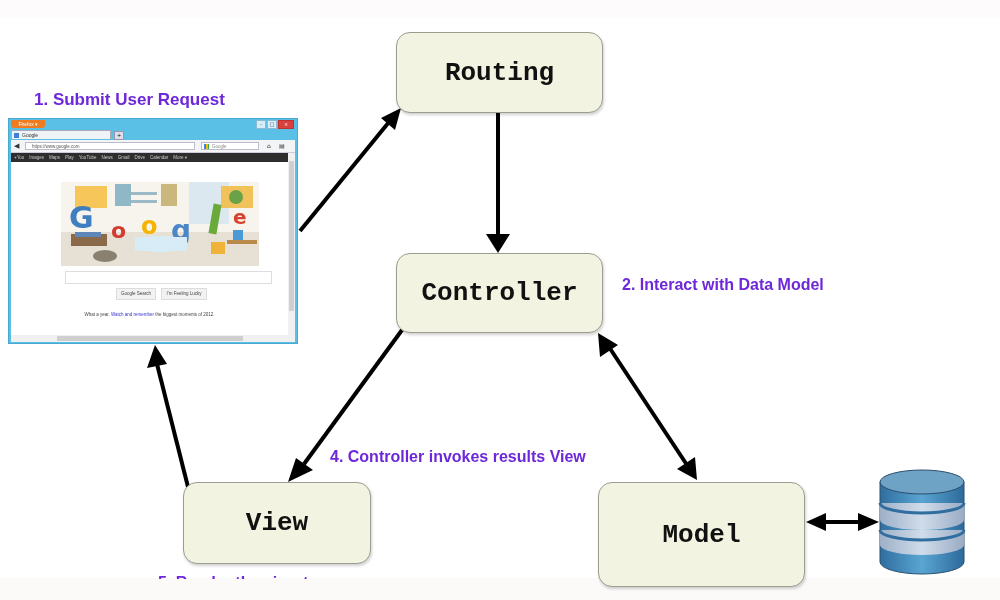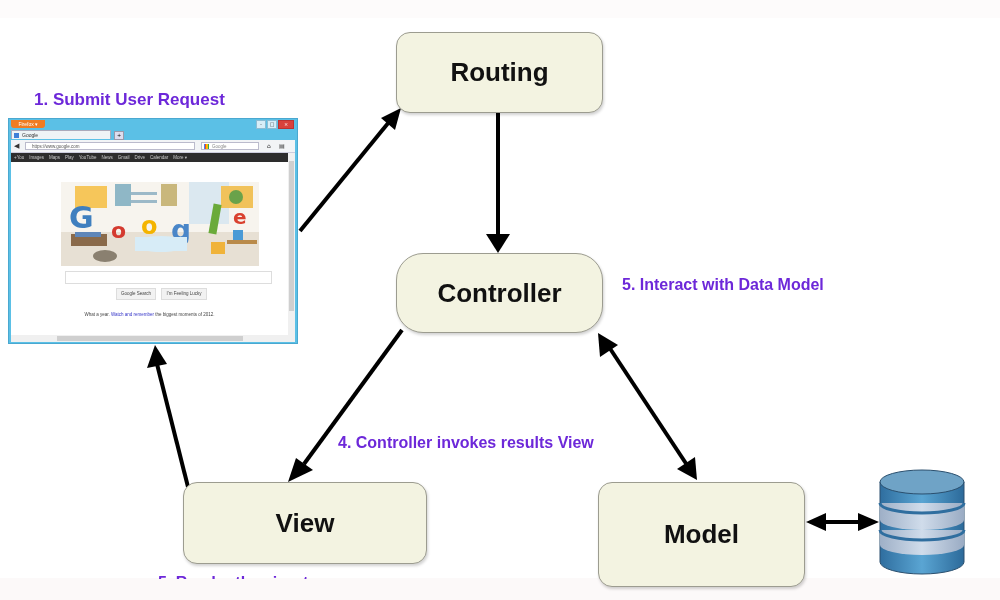--- a/index.html
+++ b/index.html
@@ -11,42 +11,42 @@
   .band-top { position: absolute; left: 0; top: 0; width: 1000px; height: 18px; background: #fdfbfb; }
   .band-bottom { position: absolute; left: 0; top: 578px; width: 1000px; height: 22px; background: #fcf9f9; }
 
   .node {
     position: absolute;
     background: #f3f3e1;
     border: 1.5px solid #9c9c90;
     border-radius: 14px;
     box-shadow: 1px 2px 3px rgba(0,0,0,0.18);
     display: flex; align-items: center; justify-content: center;
-    font-family: Liberation Sans, sans-serif;
+    font-family: Liberation Mono, monospace;
     font-weight: bold;
     font-size: 26px;
     color: #111;
     box-sizing: border-box;
   }
   #node-routing { left: 396px; top: 32px; width: 207px; height: 81px; }
-  #node-controller { left: 396px; top: 253px; width: 207px; height: 80px; border-radius: 27px; }
-  #node-view { left: 183px; top: 482px; width: 244px; height: 82px; }
+  #node-controller { left: 396px; top: 253px; width: 207px; height: 80px; }
+  #node-view { left: 183px; top: 482px; width: 188px; height: 82px; }
   #node-model { left: 598px; top: 482px; width: 207px; height: 105px; }
 
   .caption {
     position: absolute;
     font-family: "Liberation Sans", sans-serif;
     font-weight: bold;
     font-size: 16px;
     color: #6d28d9;
     white-space: nowrap;
   }
   #cap-1 { left: 34px; top: 90px; font-size: 17px; }
   #cap-3 { left: 622px; top: 276px; }
-  #cap-4 { left: 330px; top: 434px; margin-left: 8px; }
+  #cap-4 { left: 330px; top: 448px; }
   #cap-5 { left: 158px; top: 575px; height: 4px; overflow: hidden; line-height: 16px; }
   #cap-5 span { position: relative; top: 0; }
 
   svg.arrows { position: absolute; left: 0; top: 0; }
 
   
   .browser {
     position: absolute; left: 8px; top: 118px; width: 290px; height: 226px;
     background: #5bc0e6;
     box-sizing: border-box;
@@ -176,21 +176,21 @@
   <span>Controller</span>
 </div>
 <div class="node" id="node-view">
   <span>View</span>
 </div>
 <div class="node" id="node-model">
   <span>Model</span>
 </div>
 
 <div class="caption" id="cap-1">1. Submit User Request</div>
-<div class="caption" id="cap-3">5. Interact with Data Model</div>
+<div class="caption" id="cap-3">2. Interact with Data Model</div>
 <div class="caption" id="cap-4">4. Controller invokes results View</div>
 <div class="caption" id="cap-5">
   <span>5. Render the view to user</span>
 </div>
 
 <div class="browser">
   <div class="ff-button">Firefox ▾</div>
   <div class="win-ctrls">
     <div class="win-ctrl">–</div>
     <div class="win-ctrl">□</div>

